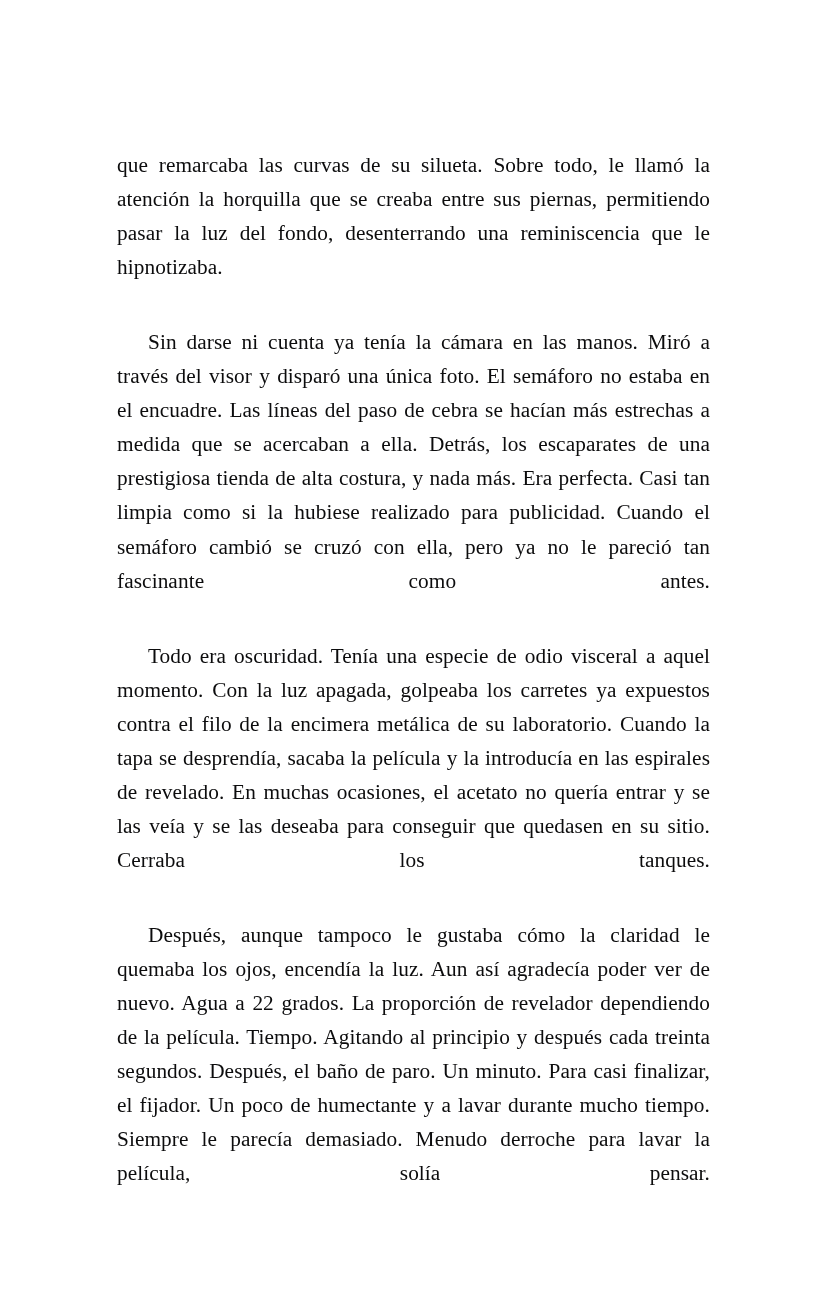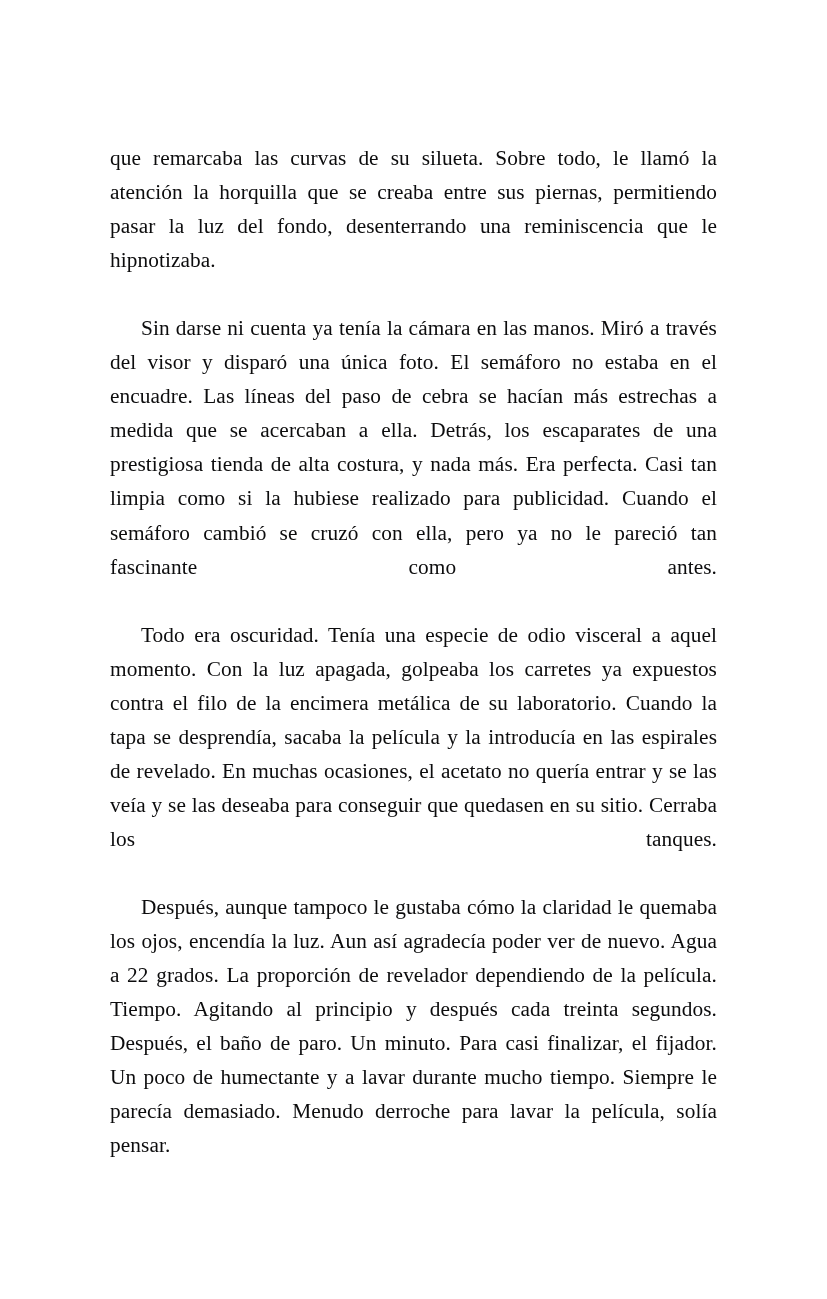--- a/index.html
+++ b/index.html
@@ -18,21 +18,21 @@
   }
 
   .text-block {
     position: absolute;
     left: 110px;
     top: 141px;
     width: 607px;
   }
 
   .body-paragraph {
-    margin: 0;
+    margin: 7px;
     font-family: "Liberation Serif", "DejaVu Serif", serif;
     font-size: 21.3px;
     line-height: 34.05px;
     color: #0c0c0d;
     text-align: justify;
     text-justify: inter-word;
     hyphens: none;
     -webkit-hyphens: none;
     word-spacing: 0.015em;
     letter-spacing: 0.004em;

